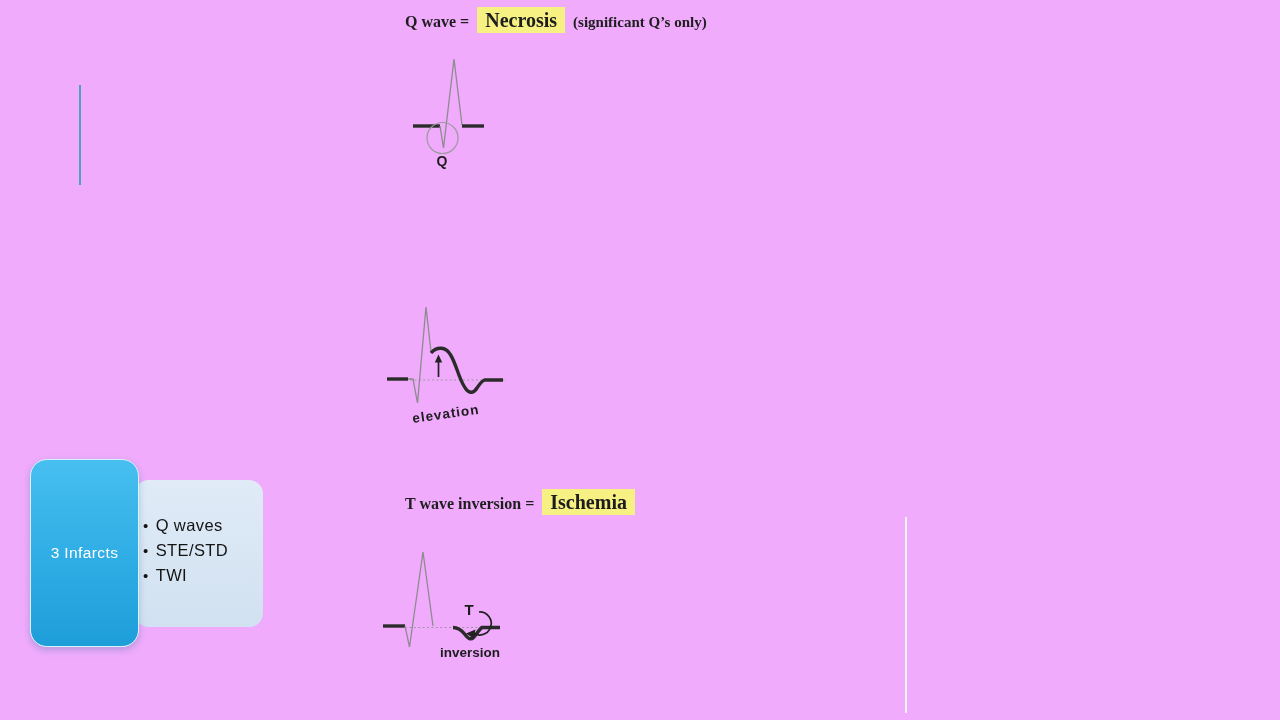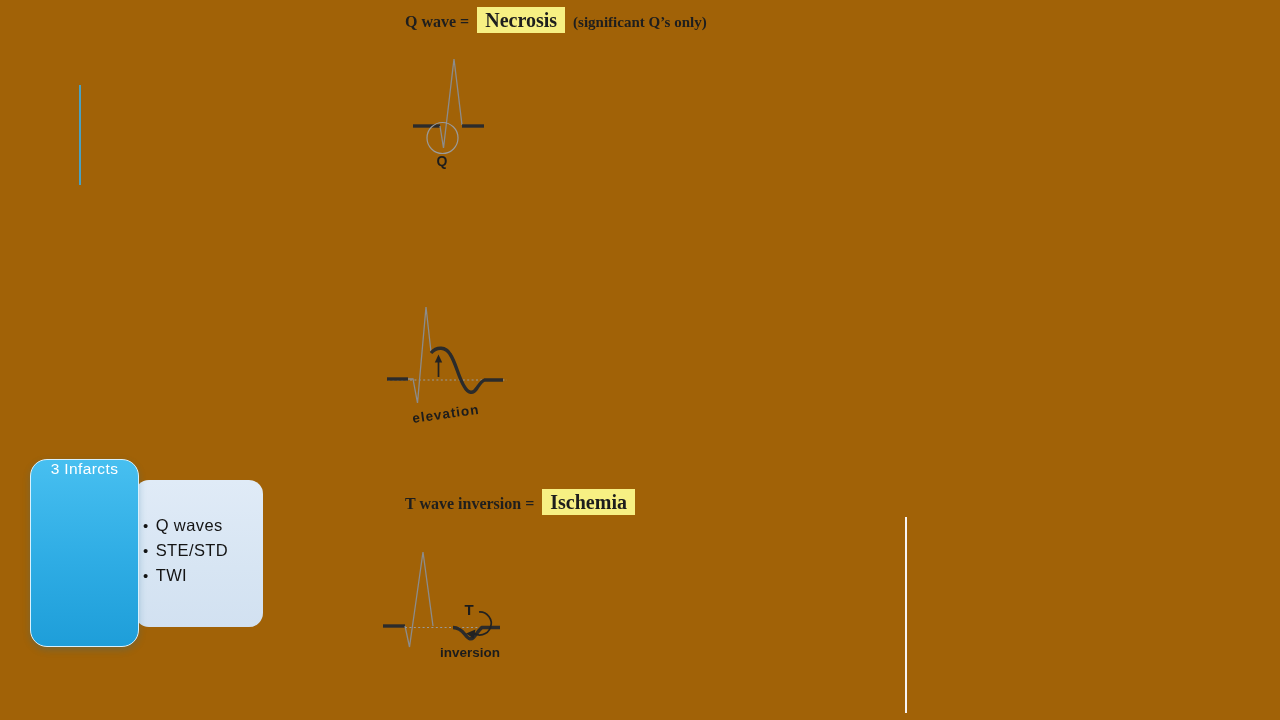--- a/index.html
+++ b/index.html
@@ -1,17 +1,17 @@
 <!DOCTYPE html>
 <html><head>
 <meta charset="utf-8">
 <style>
   html,body{margin:0;padding:0;background:#fff;}
   .slide{
-    position:relative;width:1280px;height:720px;background:#a16207;overflow:hidden;
+    position:relative;width:1280px;height:720px;background:#f0abfc;overflow:hidden;
     font-family:"Liberation Sans","DejaVu Sans",sans-serif;
   }
   
   .accent-line{position:absolute;left:79px;top:85px;width:2px;height:100px;background:#4AA1C0;}
   .faint-line{position:absolute;left:905px;top:517px;width:2px;height:196px;background:#f7f4f4;}
 
   
   .title-row{
     position:absolute;white-space:nowrap;
     font-family:"Liberation Serif","DejaVu Serif",serif;
@@ -51,21 +51,21 @@
   }
   .bullets{position:absolute;left:8px;top:33px;color:#141414;font-size:16.5px;letter-spacing:0.4px;}
   .bullet-row{display:flex;align-items:center;height:25px;}
   .bullet-dot{font-size:15px;margin-right:7px;line-height:1;}
   .infarct-box{
     position:absolute;left:30px;top:459px;width:107px;height:186px;
     border-radius:17px;
     background:linear-gradient(180deg,#47BFF0 0%,#2EACE4 55%,#1E9ED9 100%);
     border:1px solid #d8f1fd;
     box-shadow:0 3px 7px rgba(30,110,150,0.30);
-    display:flex;align-items:flex-start;justify-content:center;
+    display:flex;align-items:center;justify-content:center;
     color:#ffffff;font-size:15.5px;letter-spacing:0.4px;
   }
 </style>
 </head>
 <body>
 
 <div class="slide">
 
   <div class="accent-line"></div>
   <div class="faint-line"></div>

